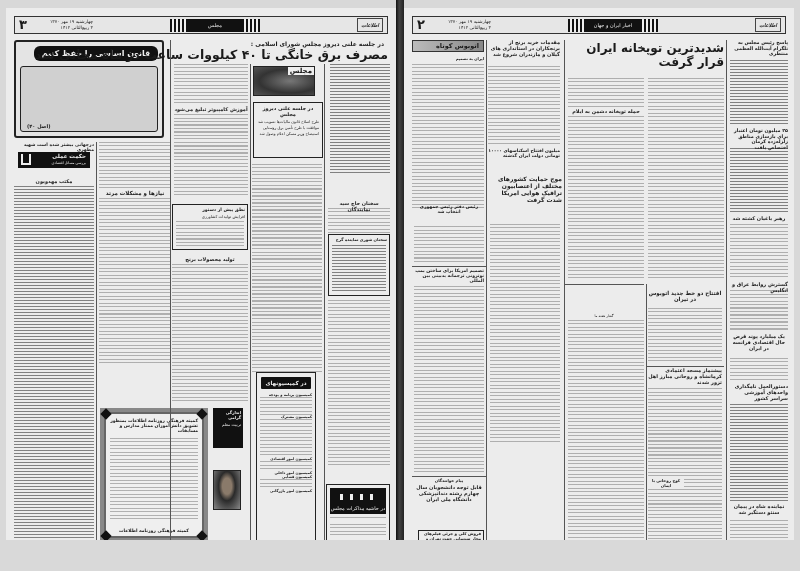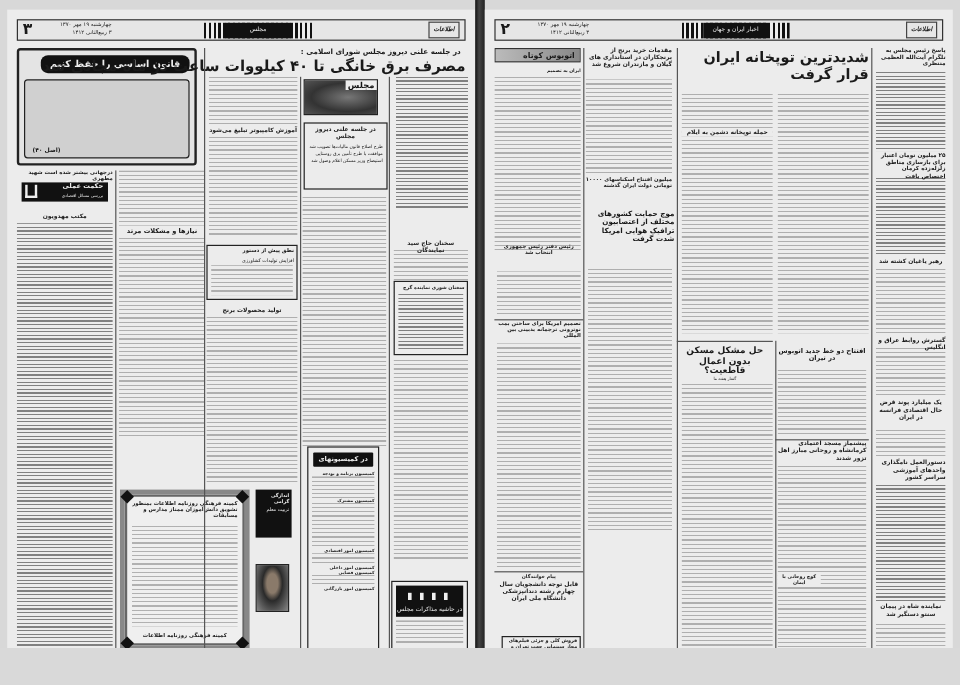--- a/index.html
+++ b/index.html
@@ -245,21 +245,20 @@
     </div>
     <div class="col" style="left:164px;top:70px;width:76px;height:200px;">
         <div class="textfill light" style="top:0;"></div>
       </div>
     <div class="subhead" style="position:absolute;left:164px;top:100px;width:76px;background:#ececec;">حمله توپخانه دشمن به ایلام</div>
     <div class="col" style="left:244px;top:70px;width:76px;height:200px;">
         <div class="textfill light" style="top:0;"></div>
       </div>
 
     <div class="rule-h" style="left:160px;top:276px;width:80px;"></div>
-    <div class="headline" style="position:absolute;left:164px;top:280px;width:72px;font-size:7.5px;text-align:center;">حل مشکل مسکن بدون اعمال قاطعیت؟</div>
     <div class="rtl" style="position:absolute;left:164px;top:306px;width:72px;font-size:3.5px;text-align:center;">گفتار هفته ما</div>
     <div class="col" style="left:164px;top:312px;width:76px;height:224px;">
         <div class="textfill light" style="top:0;"></div>
       </div>
 
     <div class="headline" style="position:absolute;left:244px;top:282px;width:74px;font-size:5.5px;text-align:center;">افتتاح دو خط جدید اتوبوس در تیران</div>
     <div class="col" style="left:244px;top:300px;width:74px;height:56px;">
         <div class="textfill light" style="top:0;"></div>
       </div>
     <div class="rule-h" style="left:242px;top:358px;width:78px;"></div>

